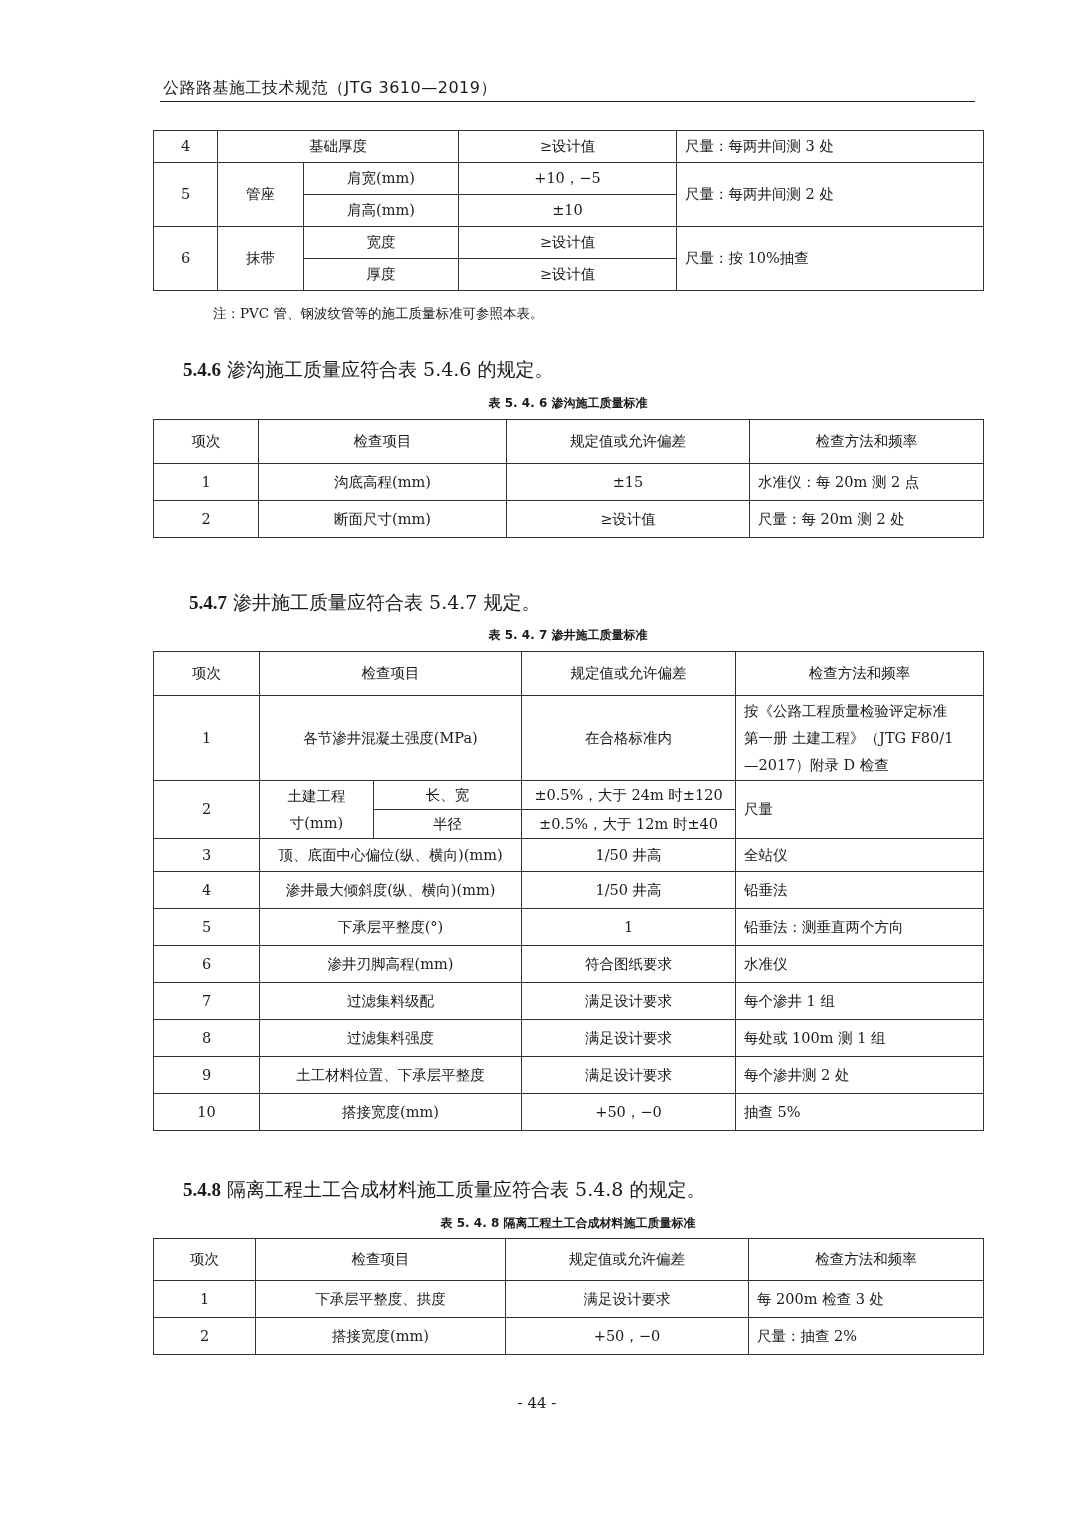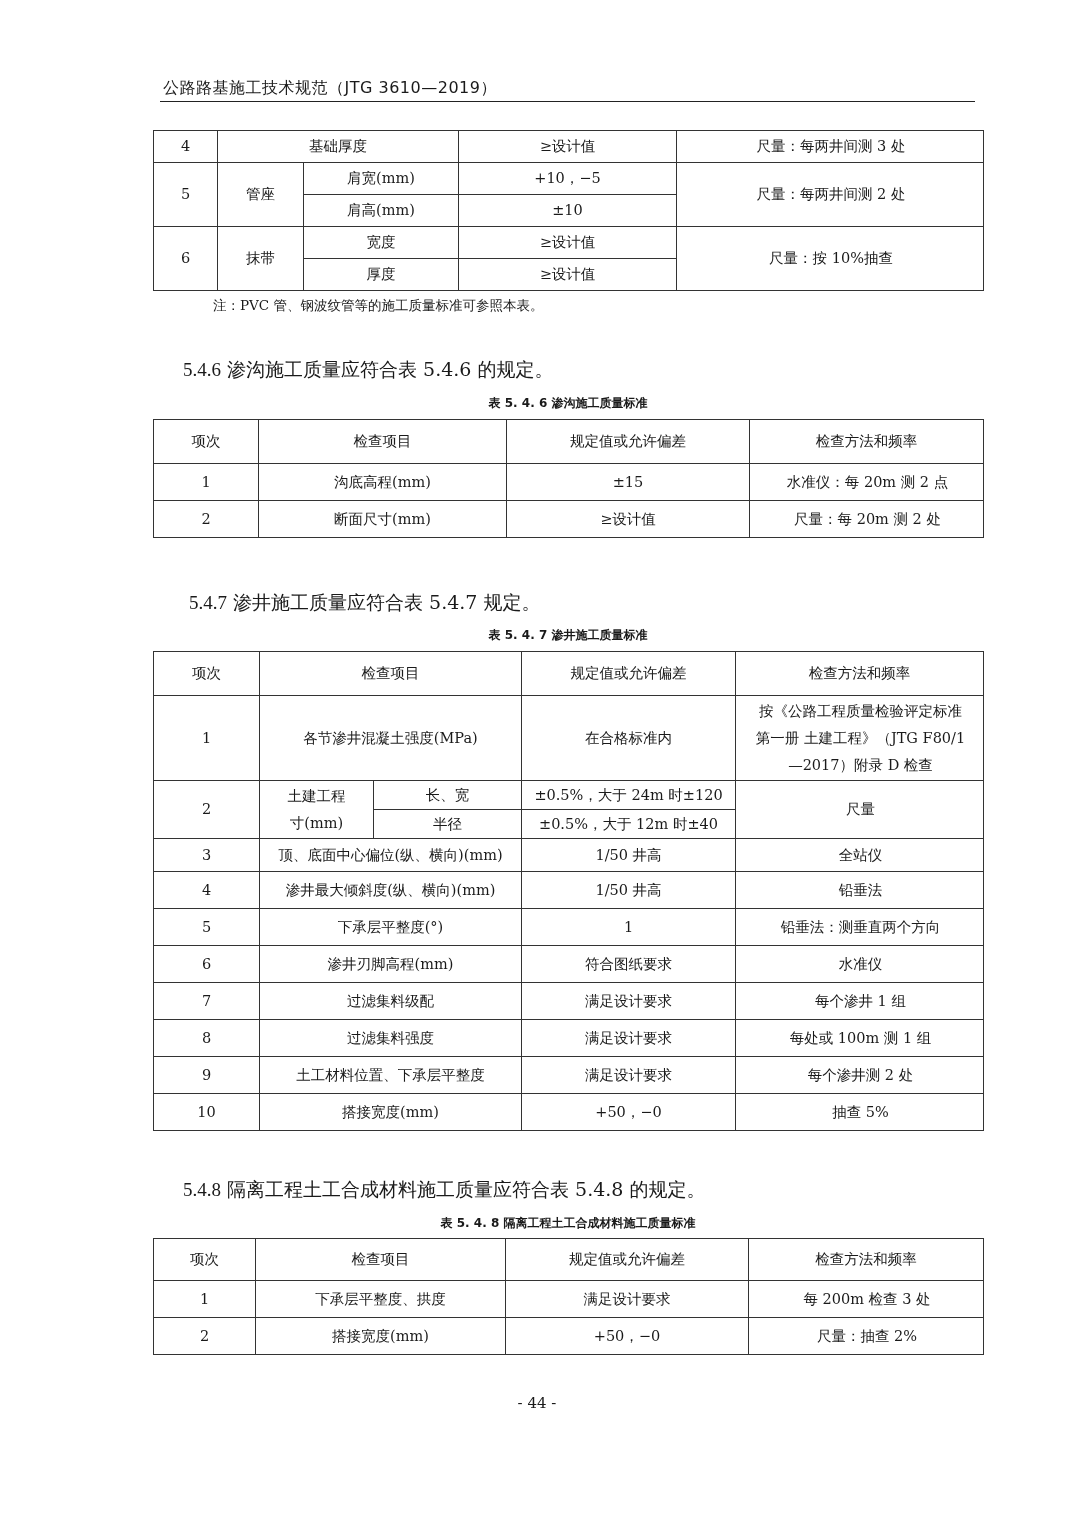--- a/index.html
+++ b/index.html
@@ -3,24 +3,24 @@
 <meta charset="utf-8">
 <style>
   html, body { margin: 0; padding: 0; background: #ffffff; }
   body { width: 1074px; height: 1520px; position: relative; overflow: hidden;
          font-family: "DejaVu Serif", "Liberation Serif", serif; color: #1a1a1a; }
   .abs { position: absolute; }
   .header-title { left: 163px; top: 78px; font-size: 16px; font-family: "DejaVu Sans", "Liberation Sans", sans-serif; letter-spacing: 0.5px; }
   .header-rule { left: 160px; top: 101px; width: 815px; height: 0; border-top: 1.5px solid #222; }
   table { border-collapse: collapse; position: absolute; table-layout: fixed; }
   td { border: 1.5px solid #333; font-size: 14.5px; text-align: center; vertical-align: middle; padding: 0 6px; line-height: 27px; }
-  td.left { text-align: center; padding-left: 8px; }
+  td.left { text-align: left; padding-left: 8px; }
   .note { font-size: 13.5px; }
   .clause { font-size: 19px; }
-  .clause b { font-family: "Liberation Serif", serif; font-weight: normal; }
+  .clause b { font-family: "Liberation Serif", serif; font-weight: bold; }
   .caption { font-size: 12px; font-weight: bold; font-family: "DejaVu Sans", "Liberation Sans", sans-serif; text-align: center; width: 830px; left: 153px; }
   .page-num { left: 0; width: 1074px; text-align: center; top: 1394px; font-size: 15px; }
 </style>
 </head>
 <body>
 
 <div class="abs header-title">公路路基施工技术规范（JTG 3610—2019）</div>
 <div class="abs header-rule"></div>
 
 <table style="left:153px; top:130px; width:830px;">
@@ -55,21 +55,21 @@
     <td>宽度</td>
     <td>≥设计值</td>
     <td rowspan="2" class="left">尺量：按 10%抽查</td>
   </tr>
   <tr style="height:32px">
     <td>厚度</td>
     <td>≥设计值</td>
   </tr>
 </tbody>
   </table>
-<div class="abs note" style="left:213px; top:297px;">注：PVC 管、钢波纹管等的施工质量标准可参照本表。</div>
+<div class="abs note" style="left:213px; top:305px;">注：PVC 管、钢波纹管等的施工质量标准可参照本表。</div>
 
 <div class="abs clause" style="left:183px; top:357px;">
   <b>5.4.6</b><span> 渗沟施工质量应符合表 5.4.6 的规定。</span>
 </div>
 <div class="abs caption" style="top:395px;">表 5. 4. 6  渗沟施工质量标准</div>
 <table style="left:153px; top:419px; width:830px;">
   <colgroup>
       <col style="width:105px">
       <col style="width:248px">
       <col style="width:243px">

